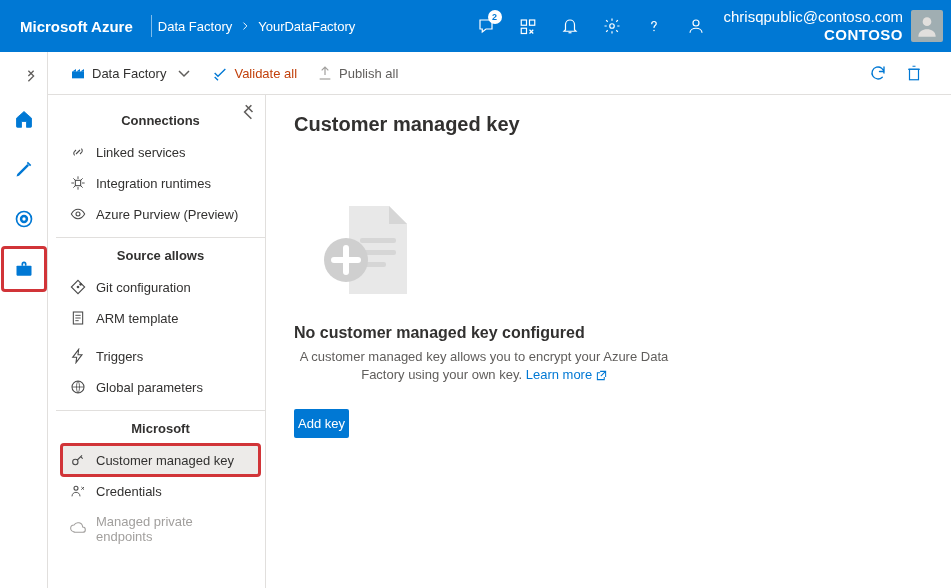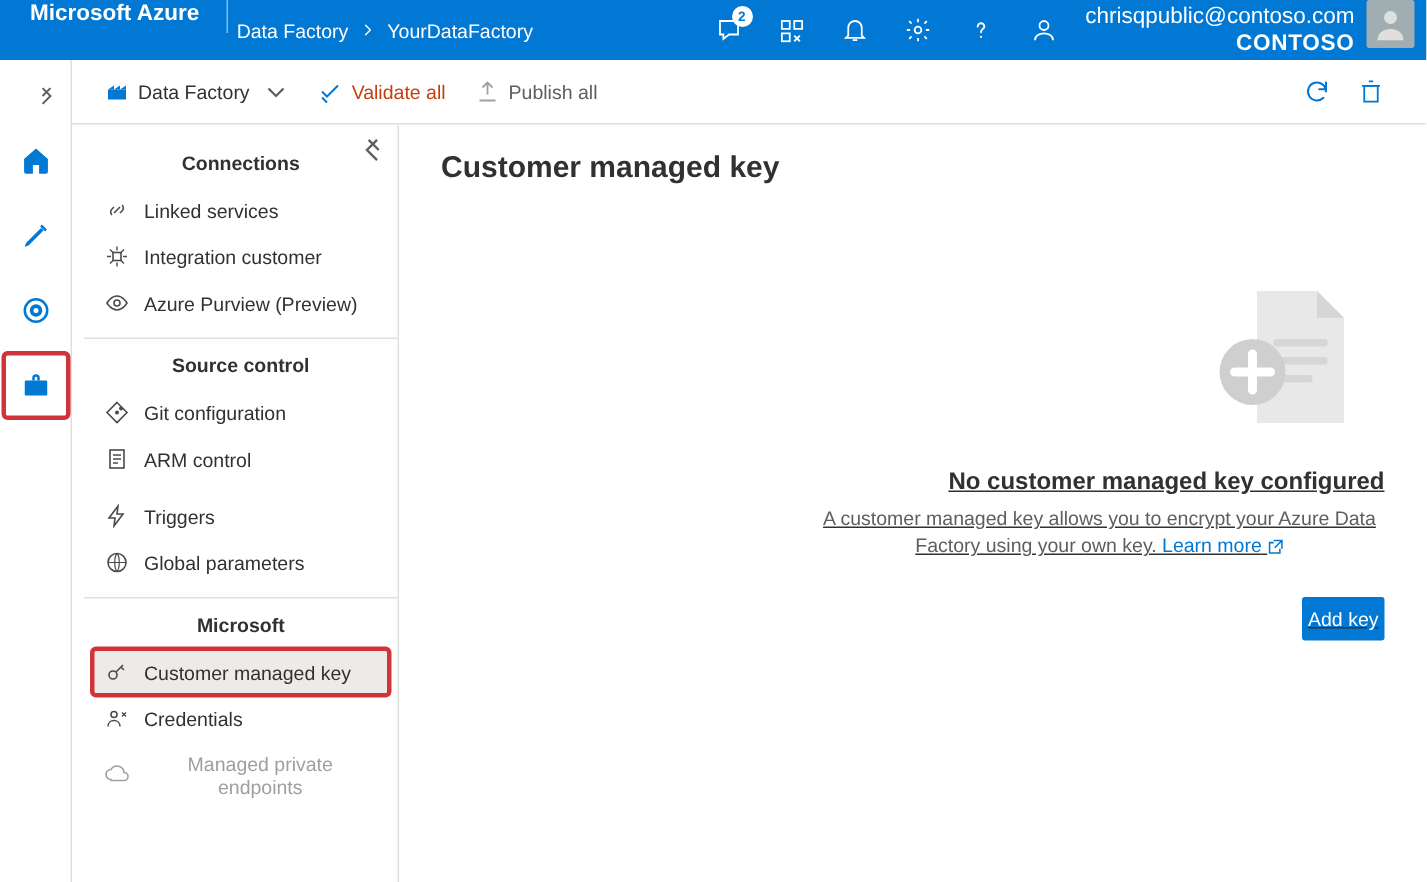--- a/index.html
+++ b/index.html
@@ -10,21 +10,21 @@
     --text-disabled:#a19f9d;
     --border:#e1dfdd;
     --bg:#ffffff;
     --bg-subtle:#f3f2f1;
     --highlight-red:#d13438;
   }
   *{box-sizing:border-box;margin:0;padding:0;font-family:"Segoe UI",Tahoma,sans-serif;}
   body{width:951px;height:588px;background:#fff;color:var(--text);overflow:hidden;}
 
   
-  .header{height:40px;background:var(--azure-blue);color:#fff;display:flex;padding:0 8px;}
+  .header{height:52px;background:var(--azure-blue);color:#fff;display:flex;align-items:center;padding:0 8px;}
   .brand{font-weight:600;font-size:15px;padding:0 12px;white-space:nowrap;}
   .header-sep{width:1px;height:22px;background:rgba(255,255,255,.5);margin:0 6px;}
   .breadcrumb{display:flex;align-items:center;gap:8px;font-size:13px;}
   .header-spacer{flex:1;}
   .header-icons{display:flex;align-items:center;gap:2px;}
   .hicon{width:40px;height:40px;display:flex;align-items:center;justify-content:center;cursor:pointer;position:relative;}
   .hicon svg{width:18px;height:18px;}
   .badge{position:absolute;top:4px;right:4px;background:#fff;color:var(--azure-blue);font-size:9px;font-weight:600;border-radius:8px;min-width:14px;height:14px;line-height:14px;text-align:center;padding:0 3px;}
   .account{display:flex;flex-direction:column;align-items:flex-end;justify-content:center;padding:0 8px;font-size:15px;line-height:1.2;max-width:200px;}
   .account .org{text-transform:uppercase;font-weight:600;letter-spacing:.5px;margin-left:40px;}
@@ -59,26 +59,26 @@
   
   .content{flex:1;display:flex;border-top:1px solid var(--border);}
   .sidepanel{width:218px;border-right:1px solid var(--border);padding:12px 0 12px 8px;overflow:hidden;position:relative;}
   .sidepanel-collapse{position:absolute;top:8px;right:8px;width:18px;height:18px;cursor:pointer;color:#605e5c;}
   .section{margin-bottom:8px;}
   .section-header{font-weight:600;font-size:13px;padding:6px 8px 8px;text-align:center;}
   .section-header.with-border{border-top:1px solid var(--border);padding-top:10px;}
   .nav-item{display:flex;align-items:center;gap:10px;font-size:13px;padding:7px 8px;margin:1px 6px;cursor:pointer;border-radius:2px;}
   .nav-item svg{width:16px;height:16px;flex-shrink:0;}
   .nav-item.selected{background:#edebe9;outline:3px solid var(--highlight-red);outline-offset:-1px;}
-  .nav-item.disabled{color:var(--text-disabled);text-align:center;}
+  .nav-item.disabled{color:var(--text-disabled);}
   .nav-item.disabled svg *{stroke:var(--text-disabled);fill:none;}
 
   .detail{flex:1;padding:18px 28px;}
   .page-title{font-size:20px;font-weight:600;margin-bottom:24px;}
-  .empty-state{display:flex;flex-direction:column;align-items:flex-end;margin-top:60px;text-align:center;text-decoration:underline;}
+  .empty-state{display:flex;flex-direction:column;align-items:flex-start;margin-top:60px;text-align:center;}
   .empty-illus{margin-bottom:14px;}
   .empty-title{font-size:16px;font-weight:600;margin-bottom:6px;}
   .empty-desc{font-size:13px;color:var(--text-muted);max-width:380px;line-height:1.4;}
   .empty-desc a{color:var(--azure-blue);text-decoration:none;}
   .btn-primary{margin-top:25px;background:var(--azure-blue);color:#fff;border:none;padding:7px 4px;font-size:13px;border-radius:2px;cursor:pointer;}
   .stroke-dark{stroke:#4a4a4a;}  
 </style>
 </head>
 <body>
 
@@ -237,47 +237,47 @@
             <svg viewBox="0 0 24 24" fill="none">
                 <path d="M9 15l6-6M7 17a4 4 0 010-6l2-2M17 7a4 4 0 010 6l-2 2" class="stroke-dark" stroke-width="1.6"></path>
               </svg>
             <span>Linked services</span>
           </div>
           <div class="nav-item">
             <svg viewBox="0 0 24 24" fill="none">
                 <rect x="8" y="8" width="8" height="8" class="stroke-dark" stroke-width="1.6"></rect>
                 <path d="M12 2v4M12 18v4M2 12h4M18 12h4M5 5l3 3M16 16l3 3M5 19l3-3M16 8l3-3" class="stroke-dark" stroke-width="1.4"></path>
               </svg>
-            <span>Integration customer</span>
+            <span>Integration runtimes</span>
           </div>
           <div class="nav-item">
             <svg viewBox="0 0 24 24" fill="none">
                 <path d="M2 12s4-7 10-7 10 7 10 7-4 7-10 7S2 12 2 12z" class="stroke-dark" stroke-width="1.6"></path>
                 <circle cx="12" cy="12" r="3" class="stroke-dark" stroke-width="1.6"></circle>
               </svg>
             <span>Azure Purview (Preview)</span>
           </div>
         </div>
 
         <div class="section">
-          <div class="section-header with-border">Source control</div>
+          <div class="section-header with-border">Source allows</div>
           <div class="nav-item">
             <svg viewBox="0 0 24 24" fill="none">
                 <path d="M12 2l10 10-10 10L2 12z" class="stroke-dark" stroke-width="1.6"></path>
                 <circle cx="12" cy="12" r="2" fill="#4a4a4a"></circle>
                 <circle cx="16" cy="8" r="2" fill="#4a4a4a"></circle>
               </svg>
             <span>Git configuration</span>
           </div>
           <div class="nav-item">
             <svg viewBox="0 0 24 24" fill="none">
                 <rect x="5" y="3" width="14" height="18" class="stroke-dark" stroke-width="1.6"></rect>
                 <path d="M8 8h8M8 12h8M8 16h5" class="stroke-dark" stroke-width="1.4"></path>
               </svg>
-            <span>ARM control</span>
+            <span>ARM template</span>
           </div>
         </div>
 
         <div class="section">
           <div class="nav-item">
             <svg viewBox="0 0 24 24" fill="none">
                 <path d="M13 2L4 14h6l-1 8 9-12h-6z" class="stroke-dark" stroke-width="1.6"></path>
               </svg>
             <span>Triggers</span>
           </div>

